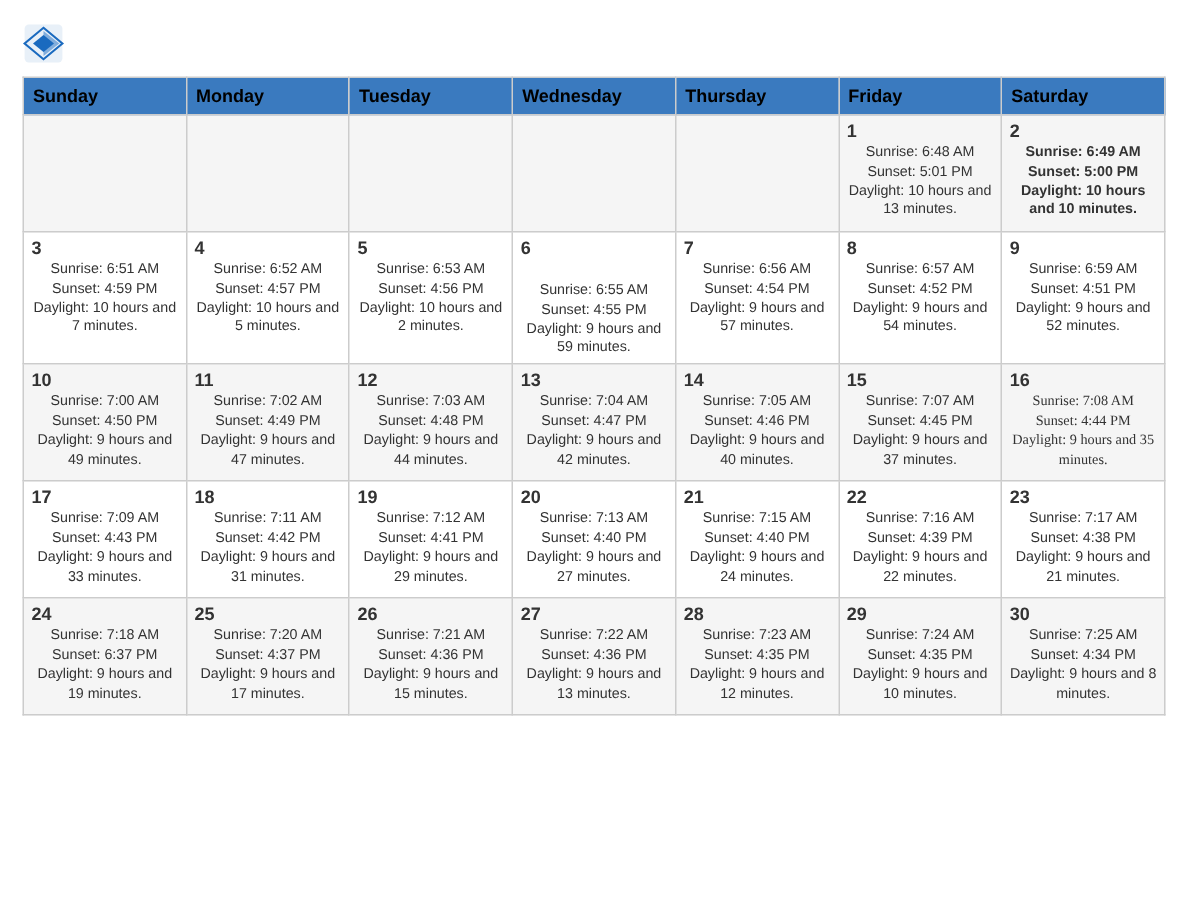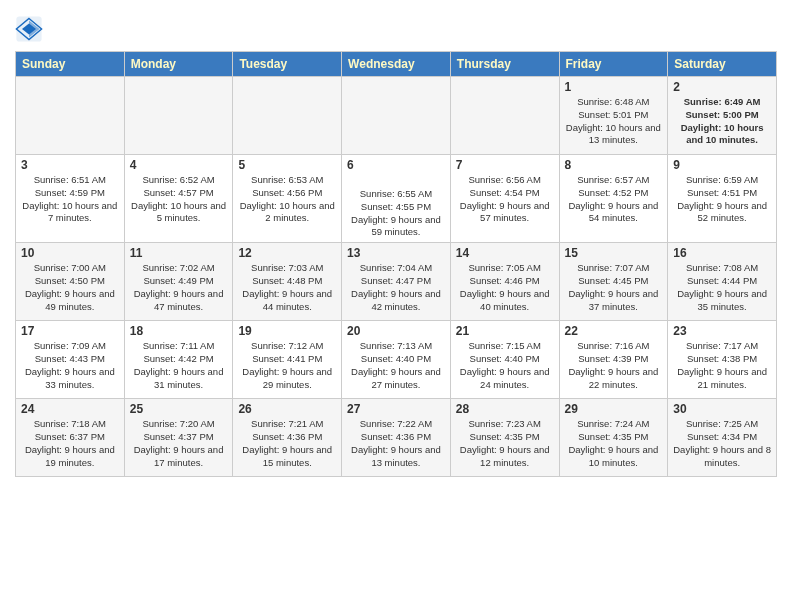--- a/index.html
+++ b/index.html
@@ -51,21 +51,21 @@
     .subtitle {
       font-size: 14px;
       color: #555;
     }
     .calendar {
       width: 100%;
       border-collapse: collapse;
     }
     .calendar th {
       background-color: #3a7abf;
-      color: #fef9c3;
+      color: #000000;
       text-align: left;
       padding: 5px 6px;
       font-size: 12px;
       font-weight: bold;
       border: 1px solid #ccc;
     }
     .calendar td {
       border: 1px solid #ccc;
       vertical-align: top;
       padding: 3px 5px;
@@ -224,21 +224,21 @@
 Daylight: 9 hours and 40 minutes.</div>
           </td>
           <td>
             <div class="day-number">15</div>
             <div class="day-info" style="white-space: pre-line;">Sunrise: 7:07 AM
 Sunset: 4:45 PM
 Daylight: 9 hours and 37 minutes.</div>
           </td>
           <td>
             <div class="day-number">16</div>
-            <div class="day-info" style="white-space: pre-line;">Sunrise: 7:08 AM
+            <div class="day-info" style="white-space: pre-line; font-family: Liberation Serif, serif;">Sunrise: 7:08 AM
 Sunset: 4:44 PM
 Daylight: 9 hours and 35 minutes.</div>
           </td>
         </tr>
         <tr>
           <td>
             <div class="day-number">17</div>
             <div class="day-info" style="white-space: pre-line;">Sunrise: 7:09 AM
 Sunset: 4:43 PM
 Daylight: 9 hours and 33 minutes.</div>

